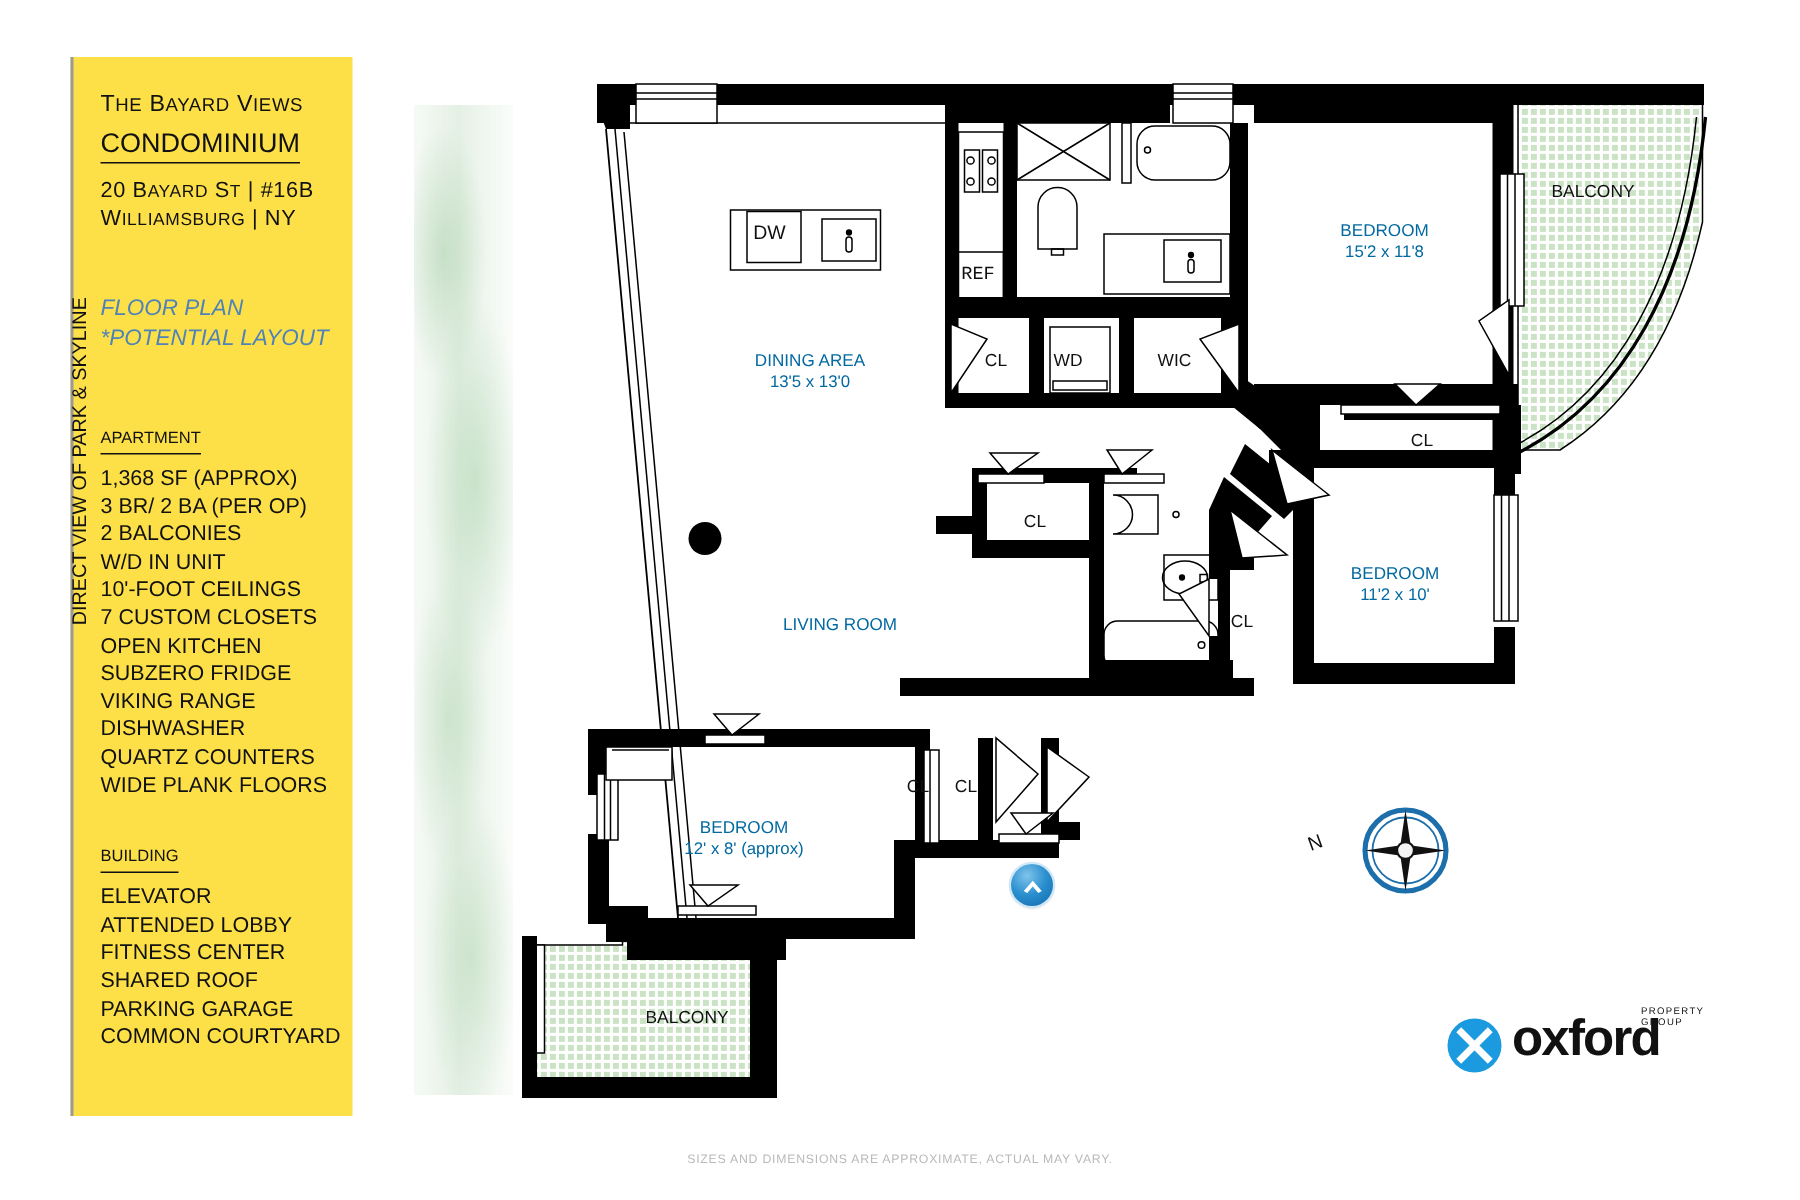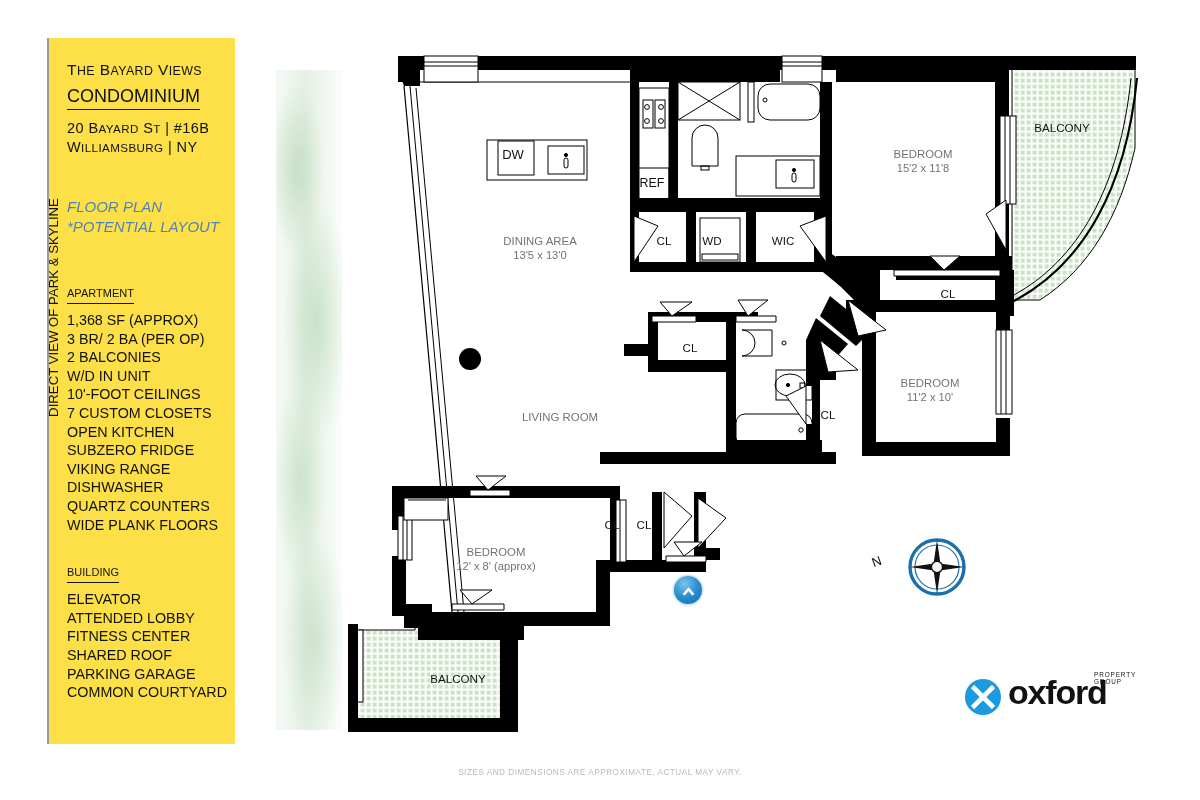--- a/index.html
+++ b/index.html
@@ -49,21 +49,21 @@
     position:absolute;left:-62px;top:300px;width:230px;
     transform:rotate(-90deg);transform-origin:center center;
     text-align:center;font-size:13.2px;white-space:nowrap;color:#111;
   }
 
   
   #plan-stage{position:absolute;left:0;top:0;width:1200px;height:800px;}
   #plan-svg{position:absolute;left:0;top:0;}
 
   
-  .rlabel{position:absolute;text-align:center;white-space:nowrap;color:#737373;}
+  .rlabel{position:absolute;text-align:center;white-space:nowrap;color:#0369a1;}
   .rname{font-size:11.4px;line-height:14px;}
   .rdim{font-size:11.2px;line-height:14px;}
   .tag{position:absolute;font-size:11.6px;text-align:center;white-space:nowrap;color:#111;}
 
   
   #up-button{
     position:absolute;left:674px;top:576px;width:28px;height:28px;border-radius:50%;
     background:radial-gradient(circle at 38% 28%, #7fc4ec 0%, #2b8fce 48%, #0f69ad 100%);
     box-shadow:0 0 0 1.5px #cfe8f7, 0 1px 2px rgba(0,0,0,.35);
     display:flex;align-items:center;justify-content:center;cursor:pointer;
@@ -349,21 +349,21 @@
     <div class="rname"><span class="b">B</span><span class="s">E</span><span class="s">D</span><span class="s">R</span><span class="s">O</span><span class="s">O</span><span class="s">M</span></div>
     <div class="rdim">11'2 x 10'</div>
   </div>
 
   <div class="rlabel" style="left:426px;top:545px;width:140px;">
     <div class="rname"><span class="b">B</span><span class="s">E</span><span class="s">D</span><span class="s">R</span><span class="s">O</span><span class="s">O</span><span class="s">M</span></div>
     <div class="rdim">12' x 8' (approx)</div>
   </div>
 
   <div class="tag" style="left:492px;top:147px;width:42px;font-size:13px;"><span class="b">D</span><span class="b">W</span></div>
-  <div class="tag" style="left:634px;top:176px;width:36px;font-size:12.4px;"><span class="b">R</span><span class="b">E</span><span class="b">F</span></div>
+  <div class="tag" style="left:634px;top:176px;width:36px;font-size:12.4px;font-family:Liberation Mono, monospace;"><span class="b">R</span><span class="b">E</span><span class="b">F</span></div>
   <div class="tag" style="left:644px;top:234px;width:40px;"><span class="b">C</span><span class="b">L</span></div>
   <div class="tag" style="left:700px;top:234px;width:24px;"><span class="b">W</span><span class="b">D</span></div>
   <div class="tag" style="left:760px;top:234px;width:46px;"><span class="b">W</span><span class="b">I</span><span class="b">C</span></div>
   <div class="tag" style="left:928px;top:287px;width:40px;"><span class="b">C</span><span class="b">L</span></div>
   <div class="tag" style="left:670px;top:341px;width:40px;"><span class="b">C</span><span class="b">L</span></div>
   <div class="tag" style="left:808px;top:408px;width:40px;"><span class="b">C</span><span class="b">L</span></div>
   <div class="tag" style="left:592px;top:518px;width:40px;"><span class="b">C</span><span class="b">L</span></div>
   <div class="tag" style="left:624px;top:518px;width:40px;"><span class="b">C</span><span class="b">L</span></div>
   <div class="tag" style="left:1030px;top:121px;width:64px;"><span class="b">B</span><span class="s">A</span><span class="s">L</span><span class="s">C</span><span class="s">O</span><span class="s">N</span><span class="s">Y</span></div>
   <div class="tag" style="left:426px;top:672px;width:64px;"><span class="b">B</span><span class="s">A</span><span class="s">L</span><span class="s">C</span><span class="s">O</span><span class="s">N</span><span class="s">Y</span></div>

